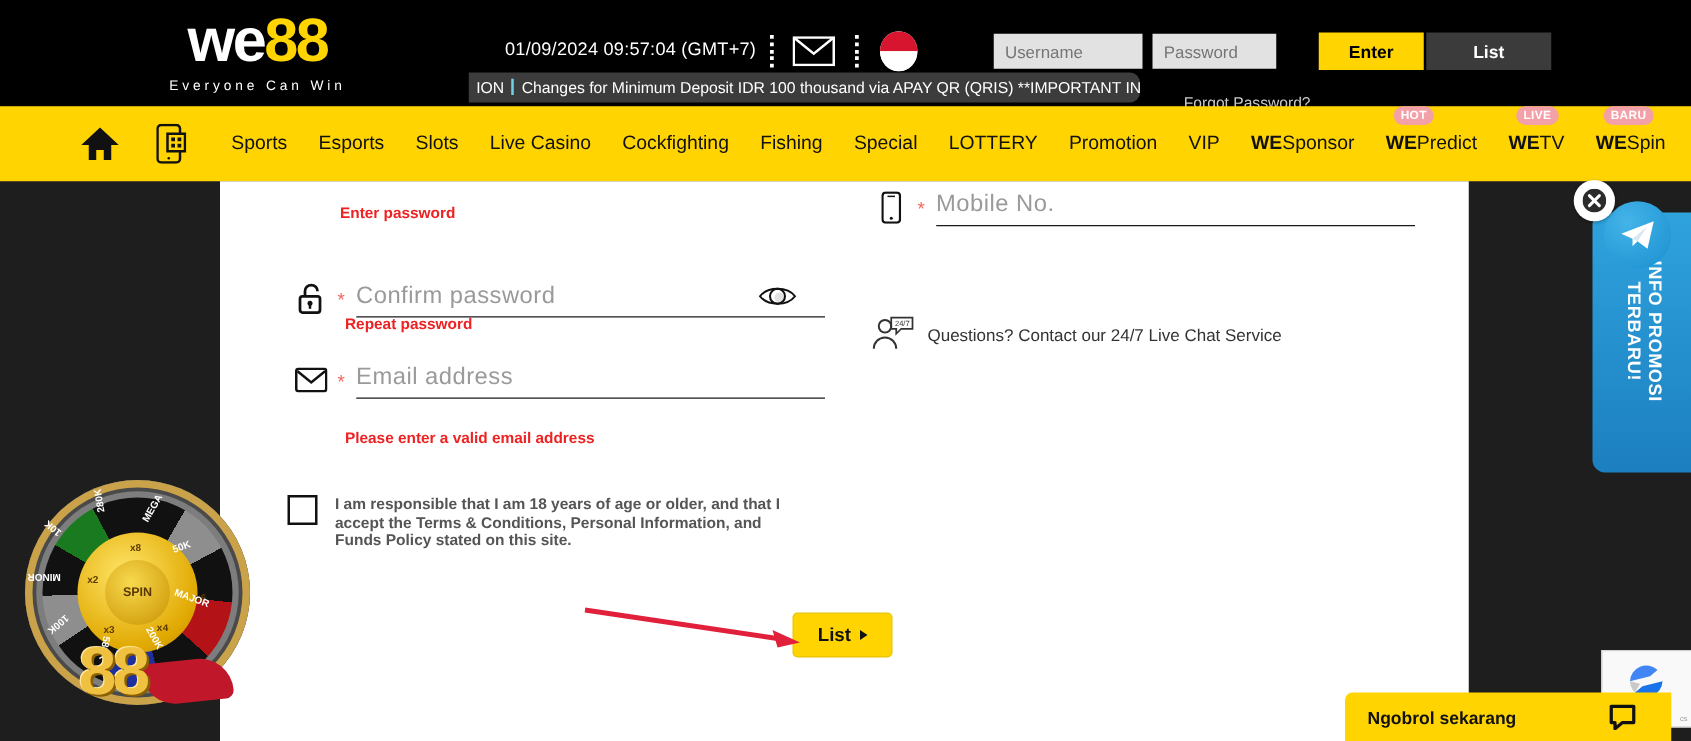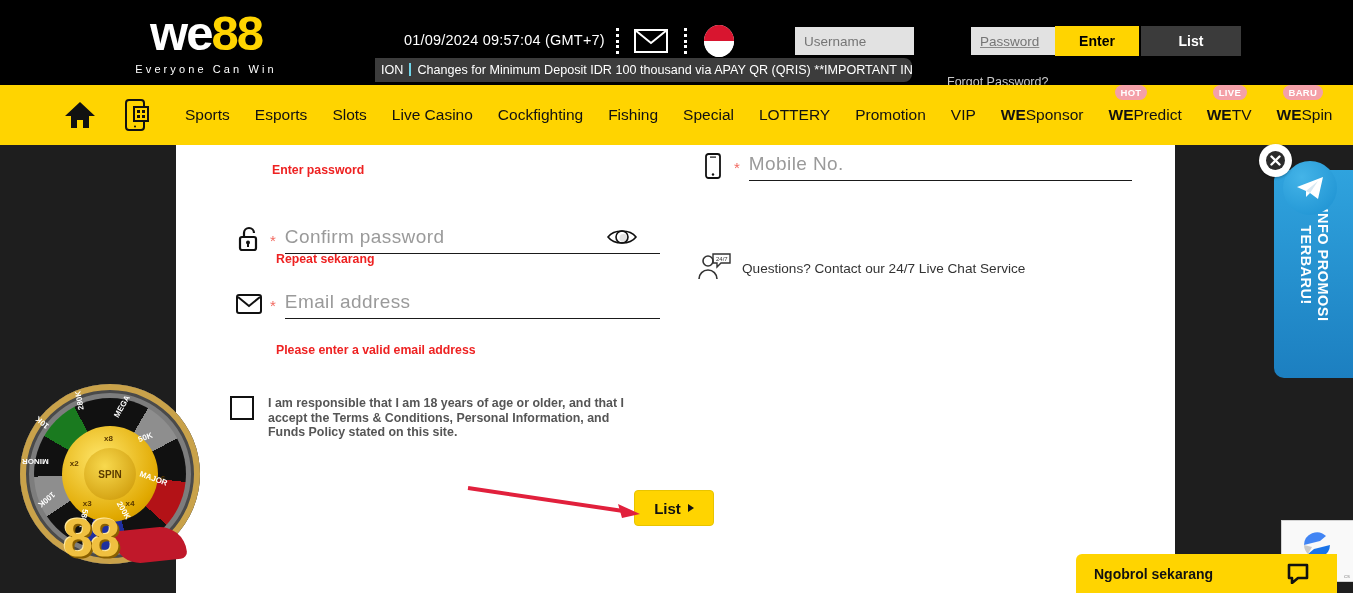--- a/index.html
+++ b/index.html
@@ -27,21 +27,21 @@
   .flag { position: absolute; left: 704px; top: 25px; width: 30px; height: 32px; border-radius: 50%; overflow: hidden; background: #fff; }
   .flag .r { height: 50%; background: #d8152f; }
   .flag .w { height: 50%; background: #fff; }
 
   .field-user, .field-pass {
     position: absolute; top: 27px; height: 28px; background: #e2e2e2;
     border: none; font-size: 13.5px; color: #8a8a8a; padding: 0 9px;
     font-family: "Liberation Sans", sans-serif;
   }
   .field-user { left: 795px; width: 119px; }
-  .field-pass { left: 971px; width: 99px; text-decoration: underline; }
+  .field-pass { left: 922px; width: 99px; }
 
   .btn-enter { position: absolute; left: 1055px; top: 26px; width: 84px; height: 30px; background: #ffd400; border: none; color: #000; font-size: 14px; font-weight: 700; cursor: pointer; font-family: "Liberation Sans", sans-serif; }
   .btn-list-top { position: absolute; left: 1141px; top: 26px; width: 100px; height: 30px; background: #3b3b3b; border: none; color: #fff; font-size: 14px; font-weight: 700; cursor: pointer; font-family: "Liberation Sans", sans-serif; }
   .forgot { position: absolute; left: 947px; top: 63px; color: #c9c9c9; font-size: 12.5px; cursor: pointer; margin-top: 12px; }
 
   .marquee { position: absolute; left: 375px; top: 58px; width: 537px; height: 24px; background: #3c3c3c; border-radius: 0 8px 8px 0; display: flex; align-items: center; overflow: hidden; }
   .marquee .mtxt { color: #fff; font-size: 12.6px; white-space: nowrap; padding-left: 6px; }
   .marquee .sep { display: inline-block; width: 2px; height: 13px; background: #6fd4e8; margin: 0 6px; vertical-align: -2px; }
 
   
@@ -223,21 +223,21 @@
         <input class="finput" style="width: 375px; margin-top: 28px;" type="password" placeholder="Confirm password">
         <div class="eye">
           <svg width="32" height="22" viewBox="0 0 32 22">
               <path d="M2 11 C8 3 24 3 30 11 C24 19 8 19 2 11 Z" fill="none" stroke="#111" stroke-width="1.6"></path>
               <circle cx="16" cy="11" r="6" fill="none" stroke="#111" stroke-width="1.6"></circle>
               <circle cx="17.5" cy="12" r="4" fill="#111" opacity=".12"></circle>
             </svg>
         </div>
       </div>
     </div>
-    <div class="err" style="left:100px; top:107px;">Repeat sekarang</div>
+    <div class="err" style="left:100px; top:107px;">Repeat password</div>
 
     <div class="frow" style="left:58px; top:144px;">
       <div class="ficon">
         <svg width="26" height="20" viewBox="0 0 26 20">
             <rect x="1" y="1" width="24" height="18" rx="2" fill="none" stroke="#111" stroke-width="2"></rect>
             <path d="M2 3 L13 12 L24 3" fill="none" stroke="#111" stroke-width="2"></path>
           </svg>
       </div>
       <div class="star">*</div>
       <input class="finput" style="width: 375px;" placeholder="Email address">

